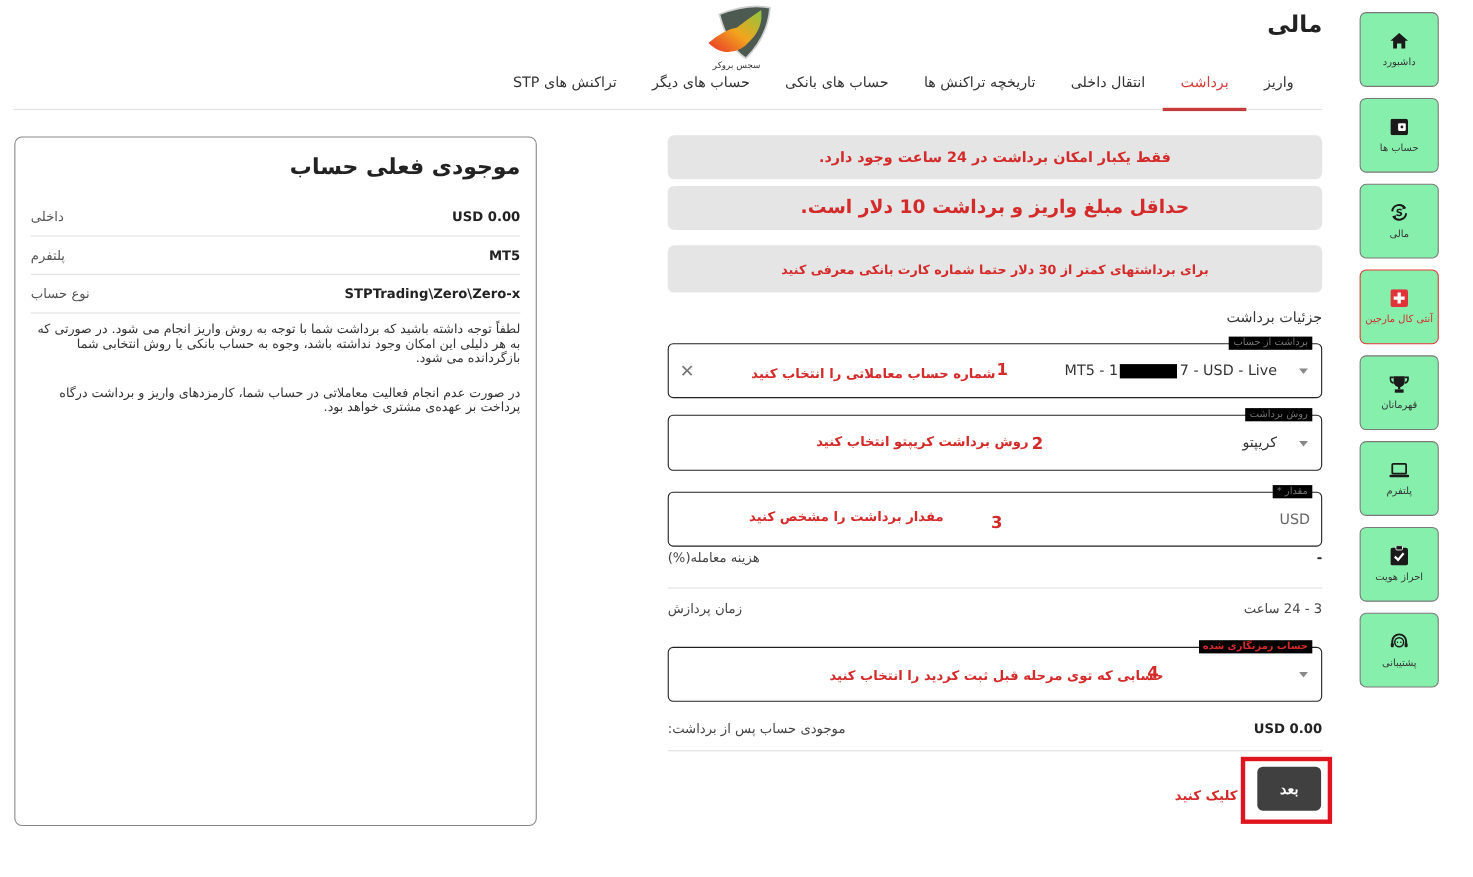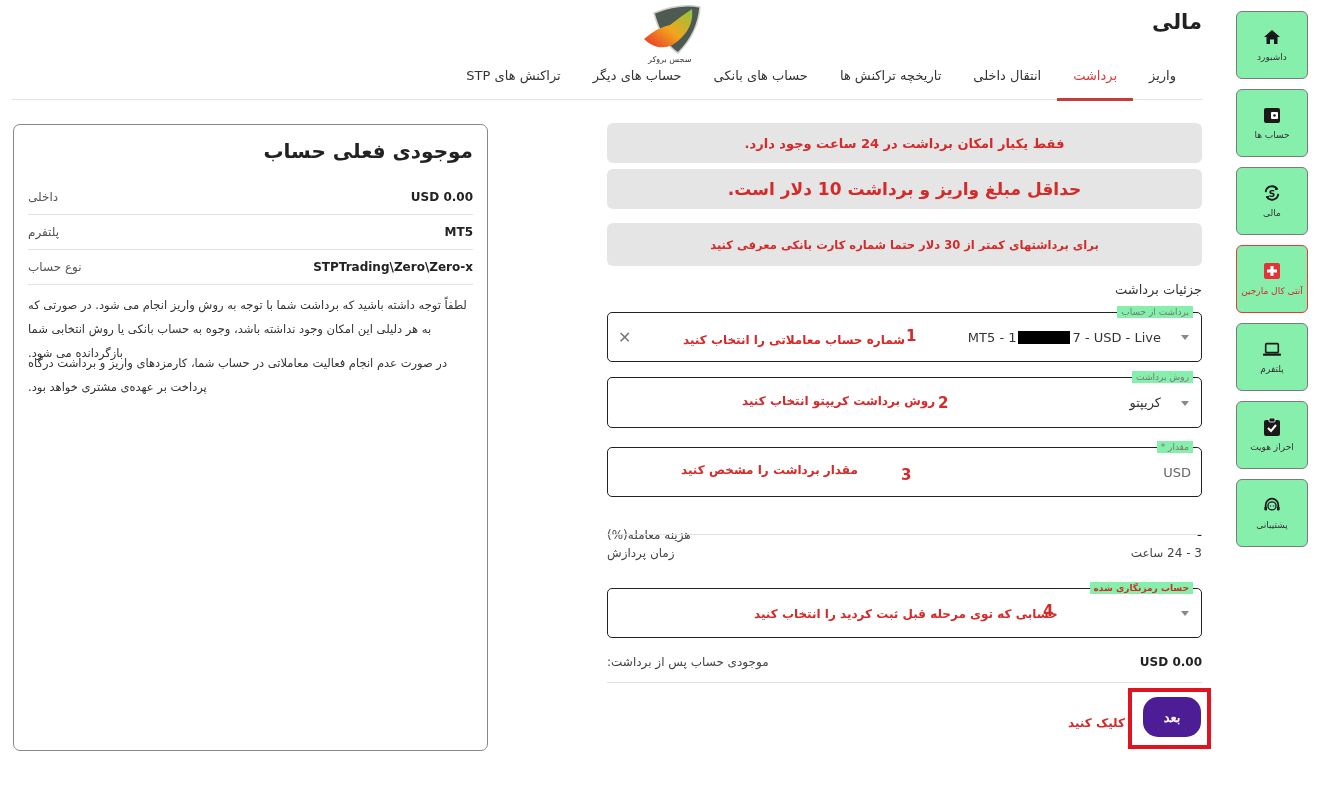--- a/index.html
+++ b/index.html
@@ -31,58 +31,58 @@
   .alert { position: absolute; left: 607px; width: 595px; background: #e5e5e5; border-radius: 6px; color: #d42a2a;
     font-weight: bold; direction: rtl; text-align: center; display: flex; align-items: center; justify-content: center; }
   .a1 { top: 123px; height: 40px; font-size: 13px; }
   .a2 { top: 169px; height: 40px; font-size: 17px; text-align: center; }
   .a3 { top: 223px; height: 43px; font-size: 11.5px; }
 
   .section-title { position: absolute; right: 137px; top: 282px; font-size: 13px; color: #333; direction: rtl; }
 
   
   .field { position: absolute; left: 607px; width: 595px; border: 1px solid #222; border-radius: 5px; background: #fff; }
-  .field .legend { position: absolute; right: 8px; top: -7px; background: #86efac; padding: 0 4px; font-size: 9px; color: #777; direction: rtl; line-height: 12px; }
+  .field .legend { position: absolute; right: 8px; top: -7px; background: #000000; padding: 0 4px; font-size: 9px; color: #777; direction: rtl; line-height: 12px; }
   .field .legend.red { color: #d42a2a; font-weight: bold; }
   .field .value { position: absolute; right: 40px; top: 0; bottom: 0; display: flex; align-items: center; font-size: 13px; color: #333; direction: ltr; }
   .field .caret { position: absolute; right: 12px; top: 50%; margin-top: -2px; width: 0; height: 0;
     border-left: 4px solid transparent; border-right: 4px solid transparent; border-top: 5px solid #888; }
   .field .clear { position: absolute; left: 10px; top: 50%; transform: translateY(-50%); font-size: 16px; color: #777; cursor: pointer; }
   .annot { position: absolute; color: #d42a2a; font-weight: bold; direction: rtl; font-size: 12px; white-space: nowrap; }
   .annot-num { position: absolute; color: #d42a2a; font-weight: bold; font-size: 15px; }
   .redact { display: inline-block; width: 52px; height: 13px; background: #000; margin: 0 2px; vertical-align: middle; }
 
   .f1 { top: 312px; height: 50px; }
   .f2 { top: 377px; height: 51px; }
   .f3 { top: 447px; height: 50px; }
   .f4 { top: 588px; height: 50px; }
 
   .info-row { position: absolute; left: 607px; width: 595px; display: flex; flex-direction: row-reverse; justify-content: space-between;
     align-items: center; font-size: 12px; color: #444; direction: rtl; }
-  .r1 { top: 524px; height: 22px; }
+  .r1 { top: 496px; height: 22px; }
   .r2 { top: 542px; height: 22px; }
   .r-sep { position: absolute; left: 607px; width: 595px; height: 1px; background: #e2e2e2; }
   .r5 { top: 651px; height: 22px; }
   .r5 .val { font-weight: bold; color: #222; font-size: 12px; direction: ltr; }
 
   
   .highlight-box { position: absolute; left: 1128px; top: 688px; width: 83px; height: 61px; border: 4px solid #e0141e; }
-  .next-btn { position: absolute; left: 1143px; top: 697px; width: 58px; height: 40px; background: #4c1d95; color: #fff;
-    border-radius: 15px; display: flex; align-items: center; justify-content: center; font-weight: bold; font-size: 13px; direction: rtl; cursor: pointer; border: none; }
+  .next-btn { position: absolute; left: 1143px; top: 697px; width: 58px; height: 40px; background: #404040; color: #fff;
+    border-radius: 5px; display: flex; align-items: center; justify-content: center; font-weight: bold; font-size: 13px; direction: rtl; cursor: pointer; border: none; }
   .click-note { position: absolute; left: 1068px; top: 716px; color: #d42a2a; font-weight: bold; font-size: 12px; direction: rtl; }
 
   
   .card { position: absolute; left: 13px; top: 124px; width: 475px; height: 627px; border: 1px solid #888; border-radius: 7px; background: #fff; }
   .card-title { position: absolute; right: 14px; top: 14px; font-size: 20px; color: #222; direction: rtl; }
   .card-row { position: absolute; left: 14px; right: 14px; height: 35px; display: flex; flex-direction: row-reverse; justify-content: space-between;
     align-items: center; border-bottom: 1px solid #e2e2e2; direction: rtl; }
   .card-row .k { font-size: 12px; color: #555; }
   .card-row .v { font-size: 12px; color: #222; font-weight: bold; direction: ltr; }
   .cr1 { top: 55px; } .cr2 { top: 90px; } .cr3 { top: 125px; }
-  .card-note { position: absolute; left: 14px; right: 14px; font-size: 11.5px; color: #333; direction: rtl; text-align: left; line-height: 24px; }
+  .card-note { position: absolute; left: 14px; right: 14px; font-size: 11.5px; color: #333; direction: rtl; text-align: right; line-height: 13px; }
   .n1 { top: 168px; } .n2 { top: 226px; }
 </style>
 </head>
 <body>
 
 <nav class="sidebar">
   <div class="side-item">
     <span class="ic">
       <svg width="18" height="16" viewBox="0 0 18 16">
           <path d="M9 1 L1 8 H3.5 V15 H7 V10.5 H11 V15 H14.5 V8 H17 Z" fill="#1a1a1a"></path>
@@ -113,20 +113,32 @@
     <span class="lbl">مالی</span>
   </div>
   <div class="side-item active">
     <span class="ic">
       <svg width="16" height="16" viewBox="0 0 16 16">
           <rect width="16" height="16" rx="2" fill="#e0343a"></rect>
           <path d="M6.5 3 H9.5 V6.5 H13 V9.5 H9.5 V13 H6.5 V9.5 H3 V6.5 H6.5 Z" fill="#fff"></path>
         </svg>
     </span>
     <span class="lbl">آنتی کال مارجین</span>
+  </div>
+  <div class="side-item">
+    <span class="ic">
+      <svg width="18" height="17" viewBox="0 0 18 17">
+          <path d="M4 1 H14 V6 A5 5 0 0 1 4 6 Z" fill="#1a1a1a"></path>
+          <path d="M4 2 H1 V4 A3 3 0 0 0 4 7" fill="none" stroke="#1a1a1a" stroke-width="1.5"></path>
+          <path d="M14 2 H17 V4 A3 3 0 0 1 14 7" fill="none" stroke="#1a1a1a" stroke-width="1.5"></path>
+          <rect x="8" y="10" width="2" height="3" fill="#1a1a1a"></rect>
+          <rect x="5" y="13" width="8" height="3" fill="#1a1a1a"></rect>
+        </svg>
+    </span>
+    <span class="lbl">قهرمانان</span>
   </div>
   <div class="side-item">
     <span class="ic">
       <svg width="20" height="15" viewBox="0 0 20 15">
           <rect x="3" y="1" width="14" height="10" rx="1" fill="none" stroke="#1a1a1a" stroke-width="1.8"></rect>
           <rect x="0" y="12" width="20" height="2.5" rx="1" fill="#1a1a1a"></rect>
         </svg>
     </span>
     <span class="lbl">پلتفرم</span>
   </div>

